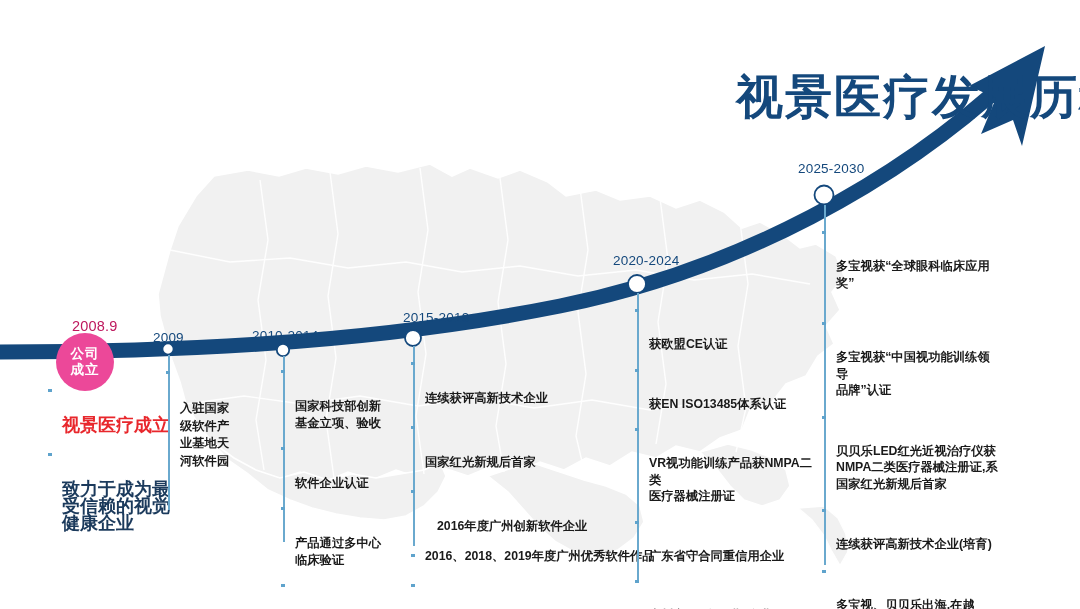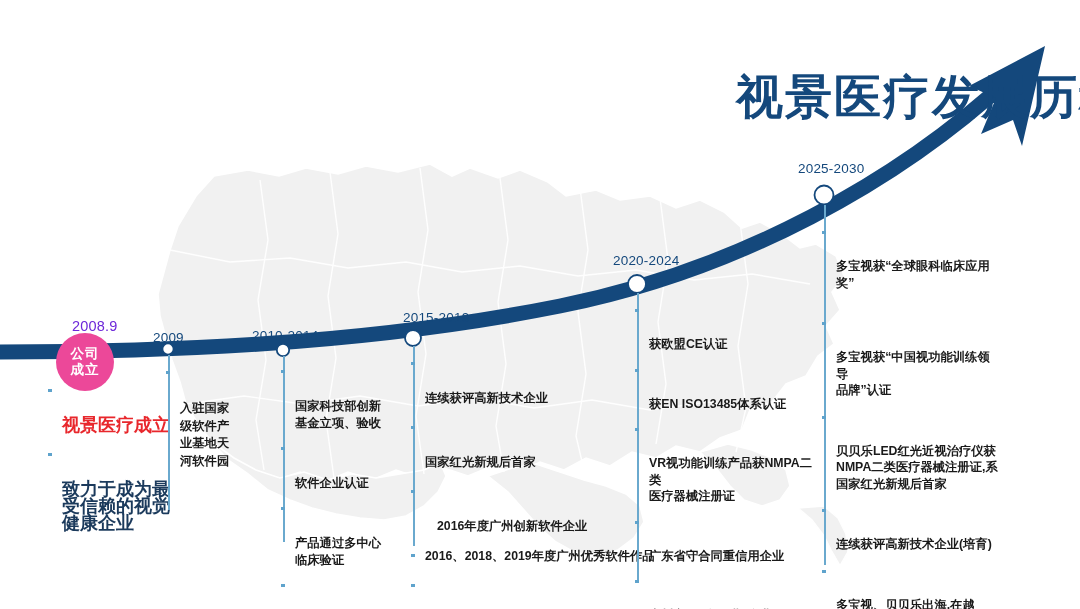--- a/index.html
+++ b/index.html
@@ -33,21 +33,21 @@
 
   
   .yearlbl{
     position:absolute;
     font-size:13.5px;
     font-weight:normal;
     color:#14487c;
     white-space:nowrap;
     letter-spacing:0.2px;
   }
-  .yearlbl.red{color:#6d28d9;font-size:14.5px;}
+  .yearlbl.red{color:#be185d;font-size:14.5px;}
 
   
   .foundnode{
     position:absolute;
     width:58px;height:58px;border-radius:50%;
     background:#ec4899;
     color:#ffffff;
     font-size:13.5px;
     font-weight:bold;
     line-height:16px;

